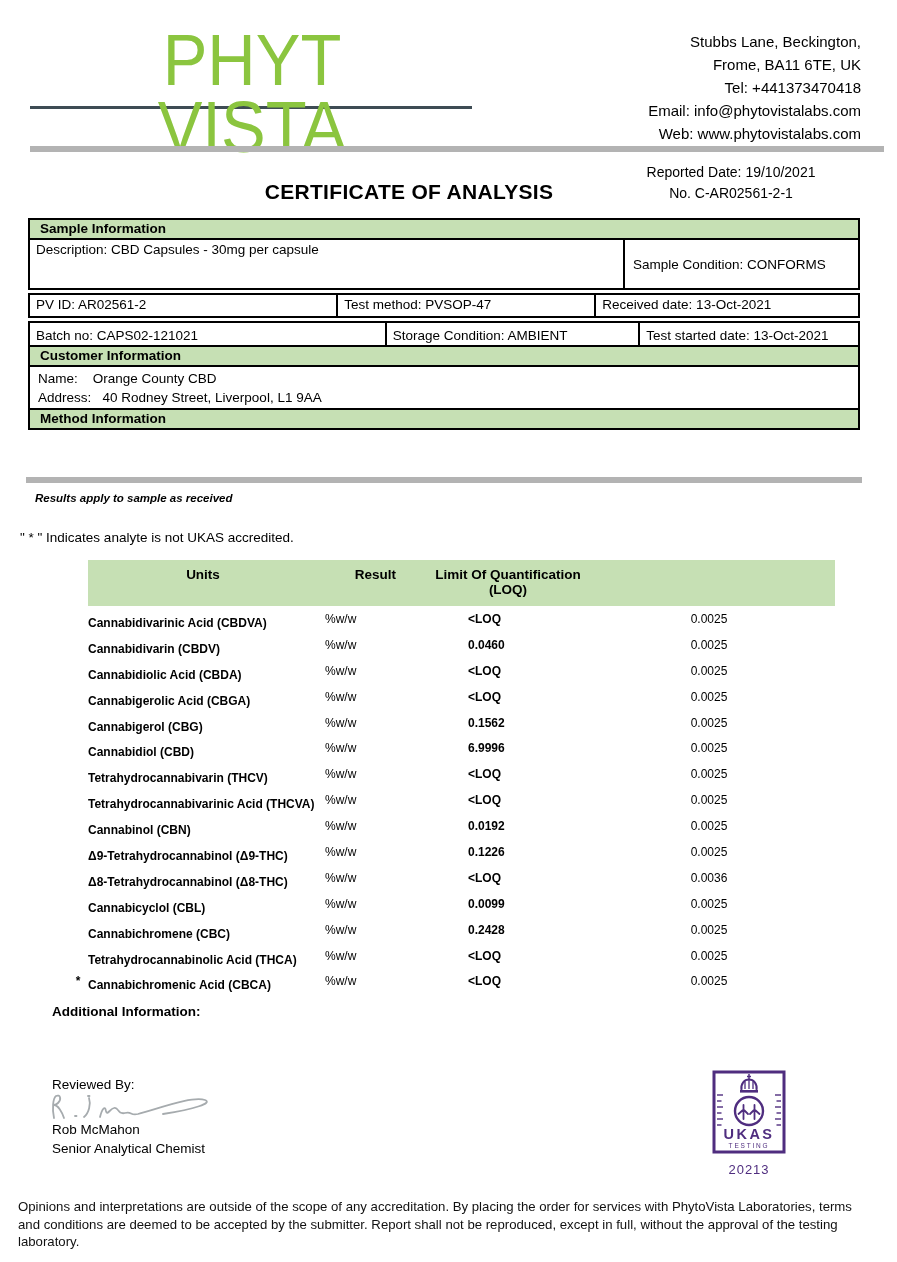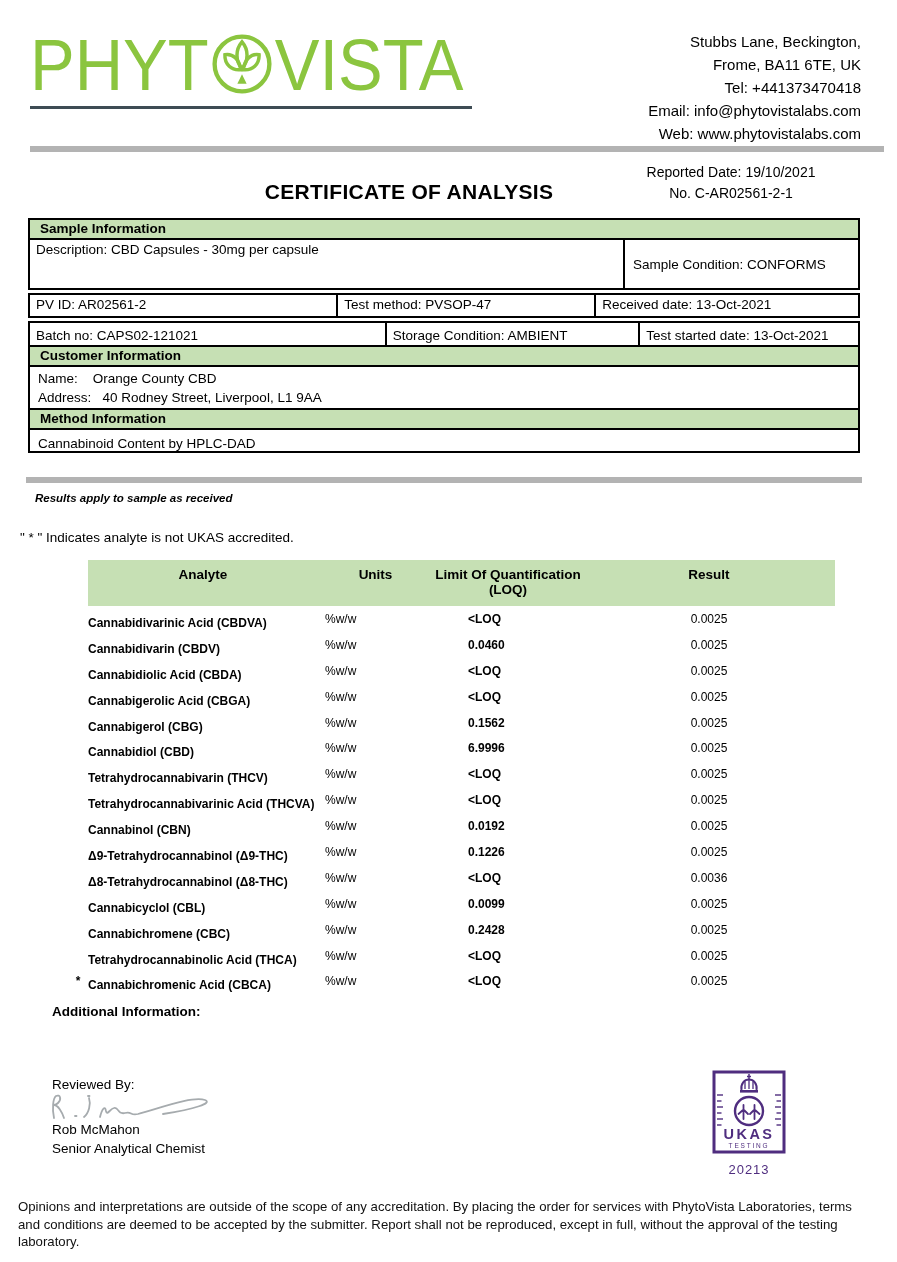--- a/index.html
+++ b/index.html
@@ -2,21 +2,21 @@
 <html><head>
 <meta charset="utf-8">
 <style>
   * { margin:0; padding:0; box-sizing:border-box; }
   html,body { background:#fff; }
   body { font-family:"Liberation Sans", sans-serif; color:#000; }
   .page { position:relative; width:897px; height:1262px; background:#fff; overflow:hidden; }
 
   
   .logo-block { position:absolute; left:30px; top:26px; width:444px; }
-  .logo-row { display:flex; align-items:center; height:76px; }
+  .logo-row { display:flex; align-items:center; height:76px;flex-direction:column; }
   .logo-word { font-size:67px; font-weight:500; color:#8bc53f; letter-spacing:0px; line-height:1; transform:scaleY(1.08); }
   .leaf-o { margin:0 2px; }
   .logo-underline { width:442px; height:3px; background:#3e4c54; margin-top:4px; }
   .logo-sub { font-size:25px; font-weight:400; color:#3e4c54; letter-spacing:21.5px; margin-top:4px; white-space:nowrap; }
 
   .contact { position:absolute; right:36px; top:30px; text-align:right; font-size:15px; line-height:23px; color:#000; }
 
   .gray-bar { position:absolute; height:6px; background:#b3b3b3; }
   .gray-bar-1 { left:30px; top:146px; width:854px; }
   .gray-bar-2 { left:26px; top:477px; width:836px; }
@@ -113,34 +113,32 @@
     </div>
   </div>
 
   <div class="info-sec" style="top:345px;">
     <div class="sec-head">Customer Information</div>
     <div class="body-box" style="height:45px; display:flex; flex-direction:column; justify-content:space-between; padding-bottom:3px;">
       <div style="white-space:pre;">Name:    Orange County CBD</div>
       <div style="white-space:pre;">Address:   40 Rodney Street, Liverpool, L1 9AA</div>
     </div>
     <div class="sec-head" style="margin-top:-2px;">Method Information</div>
-    <div class="body-box" style="height:25px; padding-top:6px;">Cannabinoid Content by HPLC-DAD</div>
   </div>
 
   <div class="gray-bar gray-bar-2"></div>
 
   <div class="note-results">Results apply to sample as received</div>
   <div class="note-ukas">" * " Indicates analyte is not UKAS accredited.</div>
 
   <div class="results">
     <div class="res-head">
-      <div>Analyte</div>
       <div>Units</div>
+      <div>Result</div>
       <div>Limit Of Quantification (LOQ)</div>
-      <div>Result</div>
     </div>
     <div>
         <div class="res-row">
         <div class="marker"></div>
         <div class="analyte">Cannabidivarinic Acid (CBDVA)</div>
         <div class="units">%w/w</div>
         <div class="result">&lt;LOQ</div>
         <div class="loq">0.0025</div>
       </div>
         <div class="res-row">

